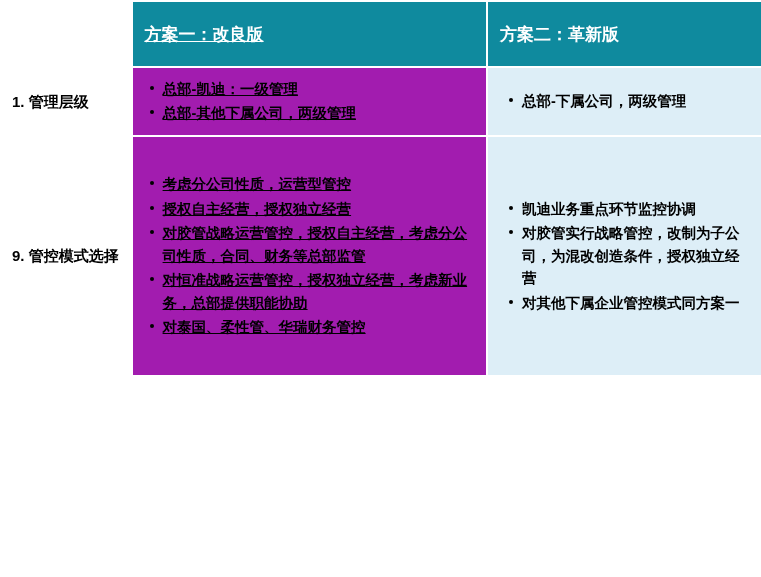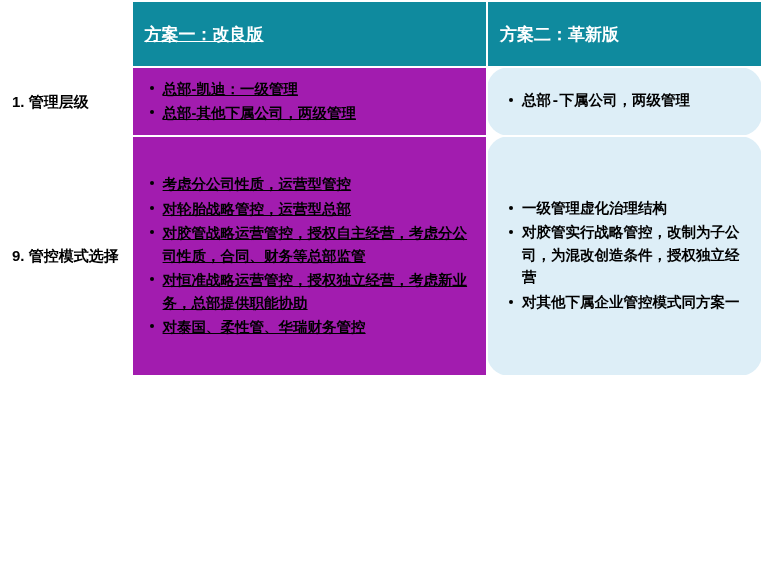--- a/index.html
+++ b/index.html
@@ -24,21 +24,21 @@
   }
   .cell {
     display: table-cell;
     vertical-align: middle;
     border: 2px solid #ffffff;
     box-sizing: border-box;
   }
   
   .col-label { width: 122px; }
   .col-a     { width: 332px; text-decoration: underline; }
-  .col-b     { width: 257px; font-family: Liberation Mono, monospace; }
+  .col-b     { width: 257px; }
 
   
   .hdr {
     background: #0f8a9e;
     color: #ffffff;
     font-weight: bold;
     font-size: 17px;
     padding: 14px 12px;
     height: 66px;
   }
@@ -59,21 +59,20 @@
   }
 
   
   .c-a {
     background: #a21caf;
     padding: 10px 14px 10px 10px;
   }
   .c-b {
     background: #ddeef7;
     padding: 10px 14px 10px 14px;
-    border-radius: 22px;
   }
 
   ul.bullets {
     margin: 0;
     padding: 0 0 0 20px;
     list-style: none;
   }
   ul.bullets li {
     position: relative;
     font-size: 14.5px;
@@ -124,29 +123,29 @@
       </ul>
     </div>
   </div>
 
 
   <div class="row r3">
     <div class="cell col-label lbl">9. 管控模式选择</div>
     <div class="cell col-a c-a">
       <ul class="bullets">
         <li>考虑分公司性质，运营型管控</li>
-        <li>对轮胎战略管控，运营型总部</li>
+        <li>授权自主经营，授权独立经营</li>
         <li>对胶管战略运营管控，授权自主经营，考虑分公司性质，合同、财务等总部监管</li>
         <li>对恒准战略运营管控，授权独立经营，考虑新业务，总部提供职能协助</li>
         <li>对泰国、柔性管、华瑞财务管控</li>
       </ul>
     </div>
     <div class="cell col-b c-b">
       <ul class="bullets">
-        <li>一级管理虚化治理结构</li>
+        <li>凯迪业务重点环节监控协调</li>
         <li>对胶管实行战略管控，改制为子公司，为混改创造条件，授权独立经营</li>
         <li>对其他下属企业管控模式同方案一</li>
       </ul>
     </div>
   </div>
 
 
 </div>
 
 </body></html>

